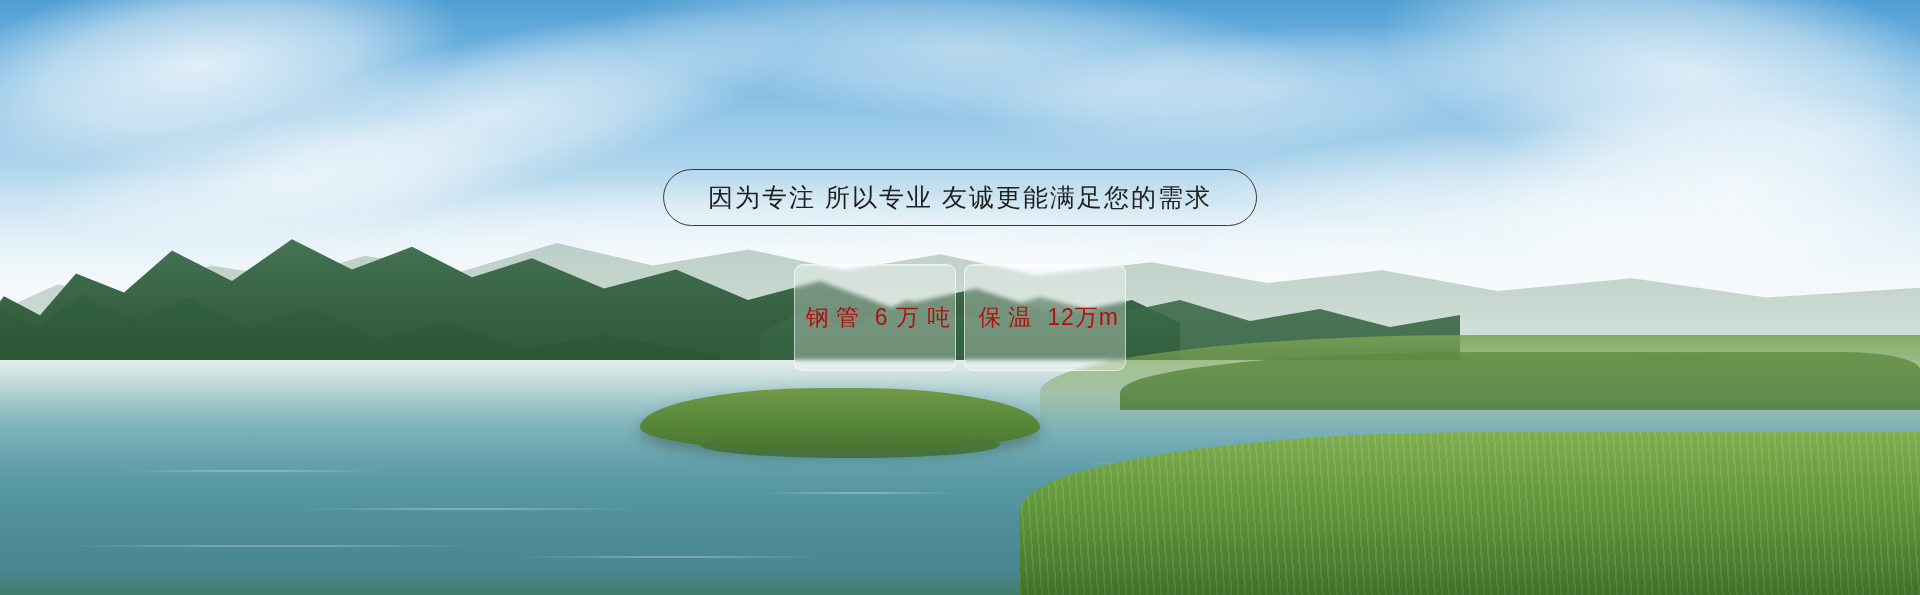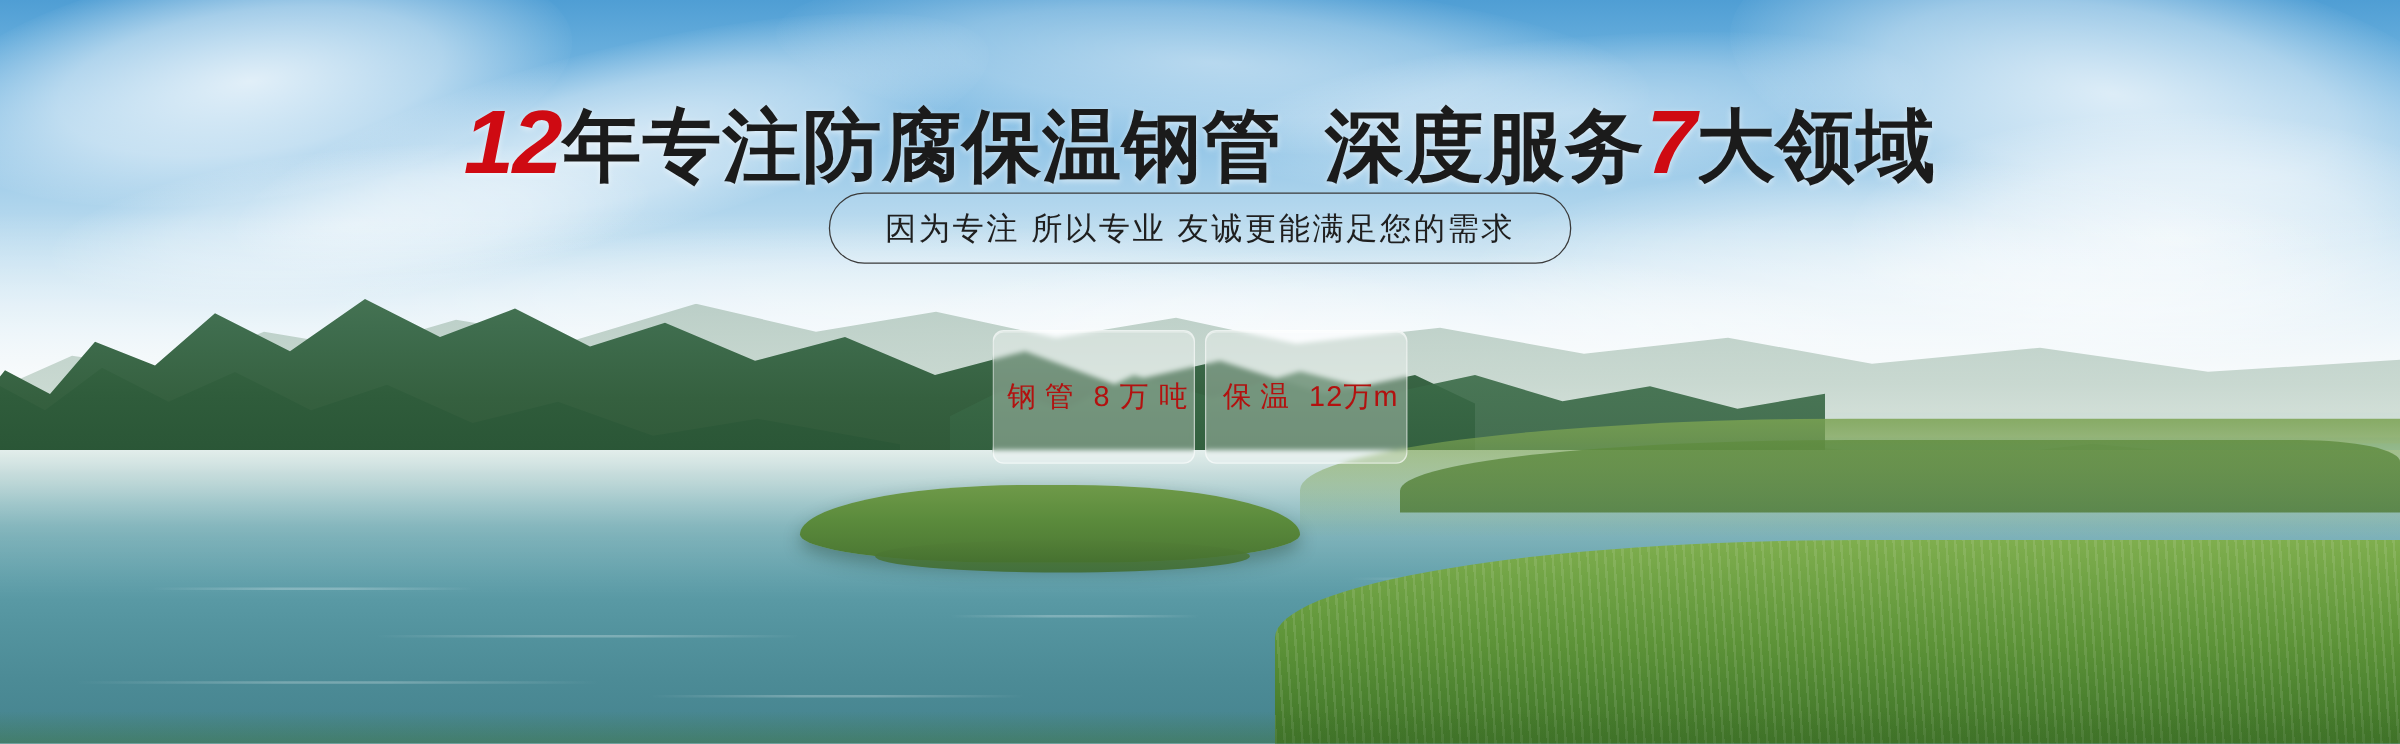--- a/index.html
+++ b/index.html
@@ -182,21 +182,21 @@
     color:#cf0a12;
     font-size:72px;
     font-style:italic;
     letter-spacing:-1px;
     margin:0 1px;
   }
   .headline .gap { display:inline-block; width:34px; }
 
   
   .subtitle {
-    position:absolute; left:50%; top:154px;
+    position:absolute; left:50%; top:169px;
     transform:translateX(-50%);
     padding:11px 44px;
     border:1.5px solid #3a3a3a;
     border-radius:30px;
     font-size:25px;
     letter-spacing:2px;
     color:#1f1f1f;
     white-space:nowrap;
     background:rgba(255,255,255,.06);
   }
@@ -269,32 +269,29 @@
   <div class="ripple" style="left:1080px; top:462px; width:240px;"></div>
   <div class="ripple" style="left:760px;  top:492px; width:200px;"></div>
 
   <div class="marsh-r"></div>
   <div class="marsh-r2"></div>
   <div class="island"></div>
   <div class="island2"></div>
   <div class="grass-front"></div>
   <div class="grass-bottom"></div>
 
-  <div class="headline">
-    <span class="num">12</span><span>年专注防腐保温钢管</span><span class="gap"></span><span>深度服务</span><span class="num2">7</span><span>大领域</span>
-  </div>
 
   <div class="subtitle">因为专注  所以专业  友诚更能满足您的需求</div>
 
   <div class="cards">
 
     <div class="card">
       <div class="card-label">钢管</div>
       <div class="card-value">
-        <span>8 万 吨</span>
+        <span>6 万 吨</span>
       </div>
     </div>
 
 
     <div class="card">
       <div class="card-label">保温</div>
       <div class="card-value">
         <span>12万m</span>
       </div>
     </div>

